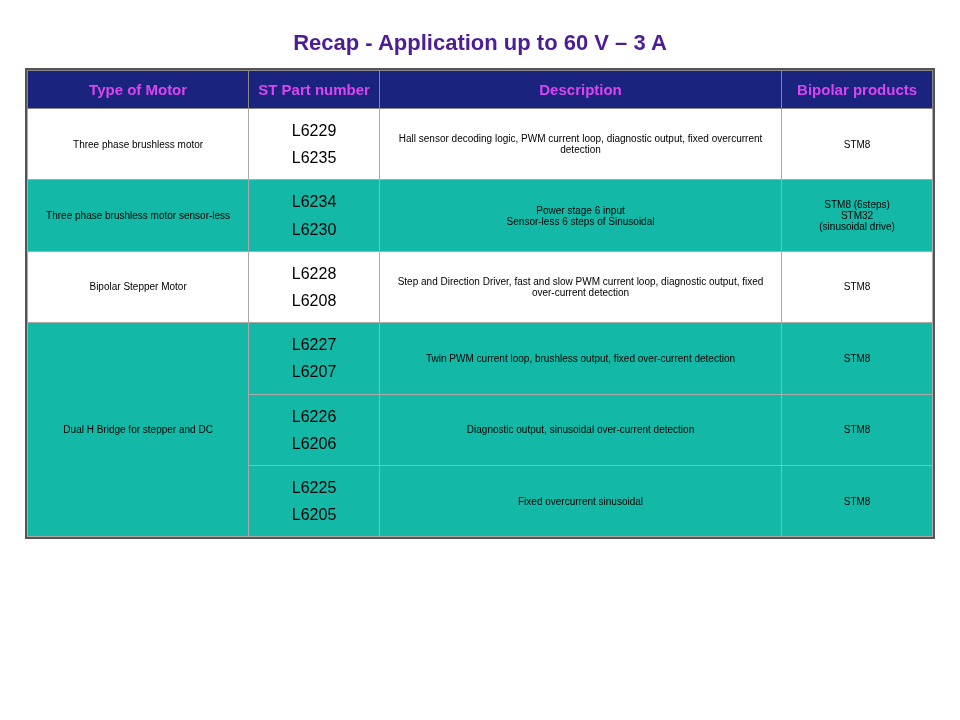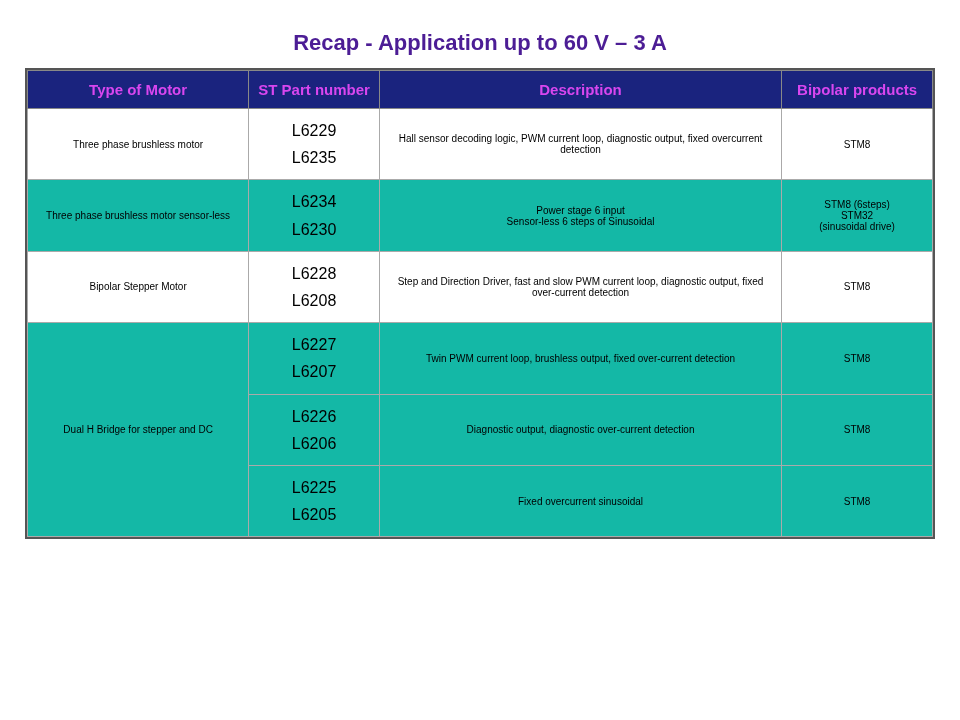--- a/index.html
+++ b/index.html
@@ -106,21 +106,21 @@
           <td>STM8</td>
         </tr>
         <tr class="row-gray">
           <td rowspan="3">Dual H Bridge for stepper and DC</td>
           <td class="part-numbers">L6227<br>L6207</td>
           <td>Twin PWM current loop, brushless output, fixed over-current detection</td>
           <td>STM8</td>
         </tr>
         <tr class="row-gray sub-divider">
           <td class="part-numbers">L6226<br>L6206</td>
-          <td>Diagnostic output, diagnostic over-current detection</td>
+          <td>Diagnostic output, sinusoidal over-current detection</td>
           <td>STM8</td>
         </tr>
         <tr class="row-gray sub-divider">
           <td class="part-numbers">L6225<br>L6205</td>
           <td>Fixed overcurrent sinusoidal</td>
           <td>STM8</td>
         </tr>
       </tbody>
   </table>
 </div>

